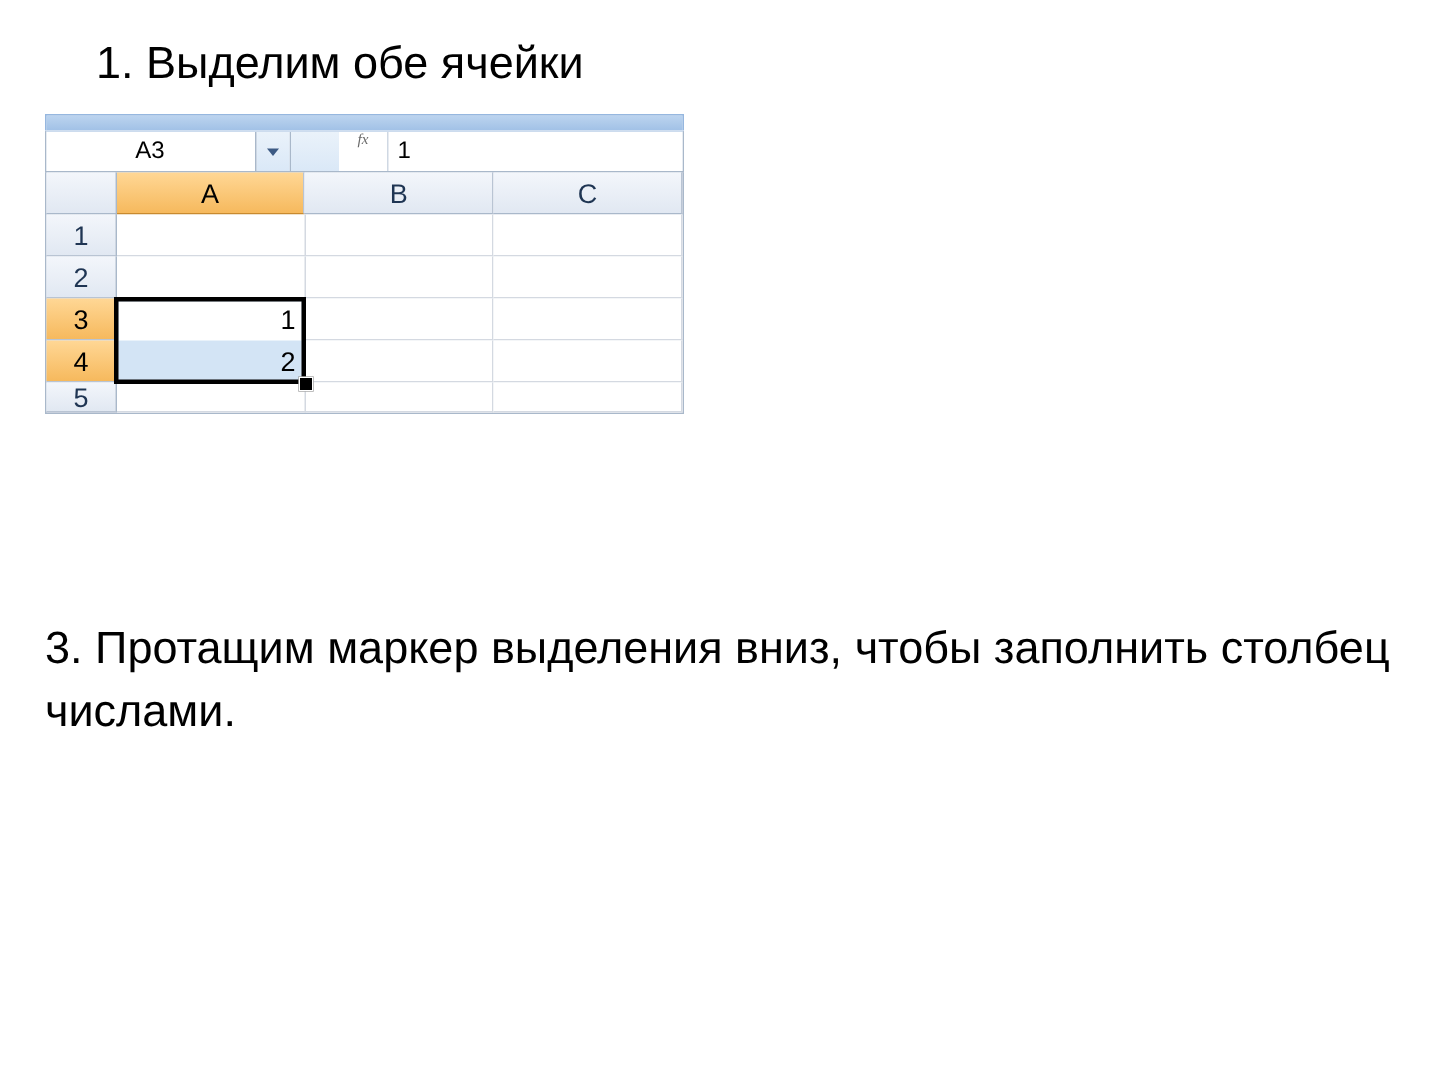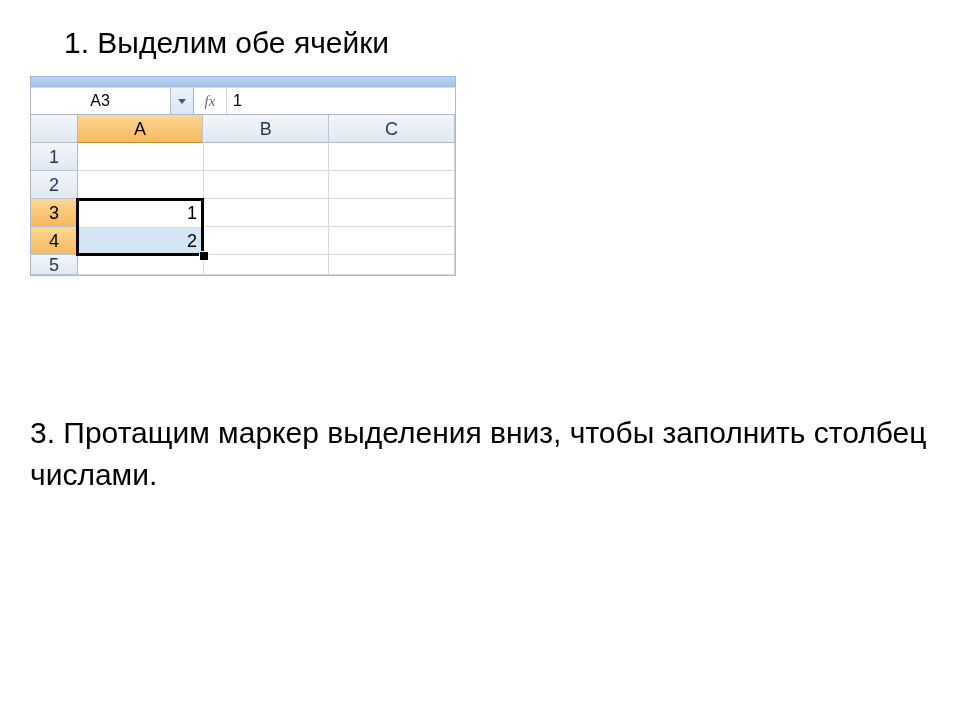--- a/index.html
+++ b/index.html
@@ -50,20 +50,21 @@
   .fb-row {
     display: flex;
     height: 26px;
     background: linear-gradient(#eaf2fa, #dae8f7);
     border: 1px solid #a9b8ca;
     border-top: 1px solid #cddcee;
     align-items: stretch;
     font-family: Tahoma, Arial, sans-serif;
     font-size: 16px;
     color: #000;
+    gap: 32px;
   }
   .namebox-wrap {
     display: flex;
     align-items: center;
     width: 162px;
     background: #fff;
     border-right: 1px solid #a9b8ca;
     justify-content: flex-end;
     position: relative;
   }
@@ -91,26 +92,26 @@
   .fx-area {
     display: flex;
     align-items: center;
     flex: 1;
     background: #fff;
   }
   .fx-btn {
     width: 32px;
     height: 100%;
     display: flex;
-    align-items: center;
+    align-items: flex-start;
     justify-content: center;
     border-right: 1px solid #cfd8e3;
     font-style: italic;
     font-family: "Times New Roman", serif;
-    font-size: 15px;
+    font-size: 10px;
     color: #6a6a6a;
   }
   .fx-val {
     padding-left: 6px;
     font-size: 16px;
   }
 
   
   .grid {
     border-left: 1px solid #a9b8ca;

